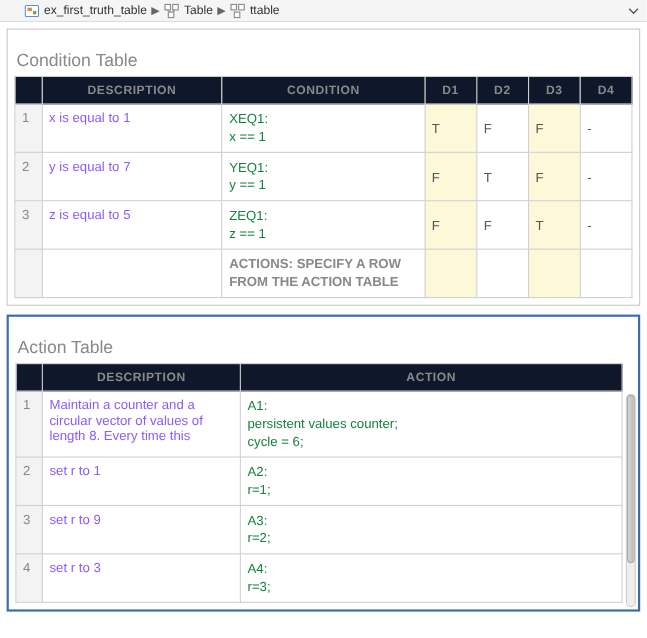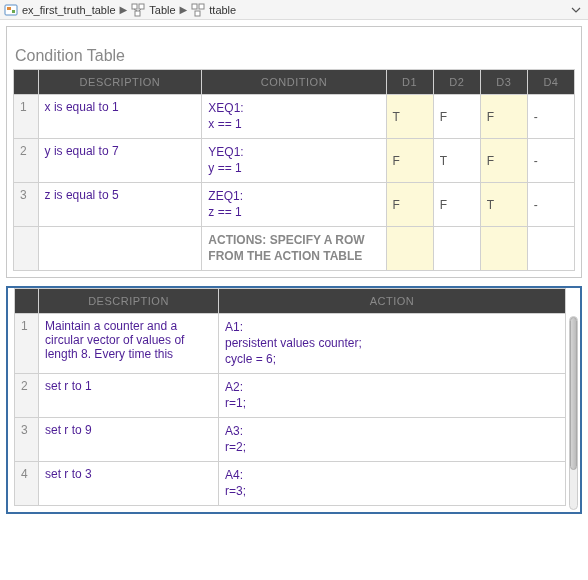--- a/index.html
+++ b/index.html
@@ -8,21 +8,21 @@
     font-size: 12px;
     background: #fff;
     width: 588px;
     height: 580px;
     overflow: hidden;
     color: #333;
   }
   .breadcrumb {
     display: flex;
     align-items: center;
-    padding: 2px 4px;
+    padding: 2px 22px;
     background: #f5f5f5;
     border-bottom: 1px solid #ddd;
     font-size: 11px;
     height: 20px;
     position: relative;
   }
   .crumb {
     display: flex;
     align-items: center;
     gap: 4px;
@@ -58,38 +58,38 @@
     table-layout: fixed;
   }
   table.grid th, table.grid td {
     border: 1px solid #d0d0d0;
     padding: 5px 6px;
     vertical-align: top;
     font-size: 12px;
     text-align: left;
   }
   table.grid th {
-    background: #404040;
+    background: #0f172a;
     color: #8a8a8a;
-    font-weight: 400;
+    font-weight: 700;
     text-align: center;
     font-size: 11px;
     letter-spacing: 0.5px;
     padding: 6px 4px;
   }
   .rownum {
     width: 24px;
     background: #f3f3f3;
     color: #888;
     text-align: center;
     font-size: 11px;
   }
   .hl-yellow { background: #fdf9d8; }
-  .cond-label { color: #4c1d95; white-space: pre-line; line-height: 1.35; }
-  .desc { color: #4c1d95; }
+  .cond-label { color: #15803d; white-space: pre-line; line-height: 1.35; }
+  .desc { color: #8b5cf6; }
   .actions-row td.actlabel {
     font-weight: bold;
     color: #888;
     font-size: 12px;
     line-height: 1.35;
   }
   
   .action-wrap {
     position: relative;
     padding-right: 14px;
@@ -229,20 +229,21 @@
             <td class="d-cell "></td>
             <td class="d-cell hl-yellow"></td>
             <td class="d-cell "></td>
           </tr>
         </tbody>
     </table>
   </div>
 </div>
 
 <div class="panel selected">
+  <div class="panel-title">Action Table</div>
   <div class="tablewrap action-wrap">
     <table class="grid actiontable">
       <colgroup>
         <col class="c-num">
           <col class="c-desc">
           <col class="c-act">
       </colgroup>
       <thead>
         <tr>
           <th class="rownum"></th>

